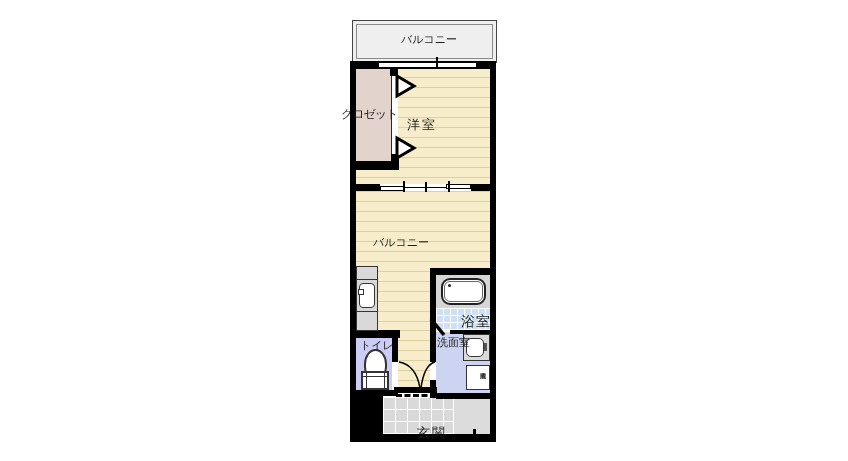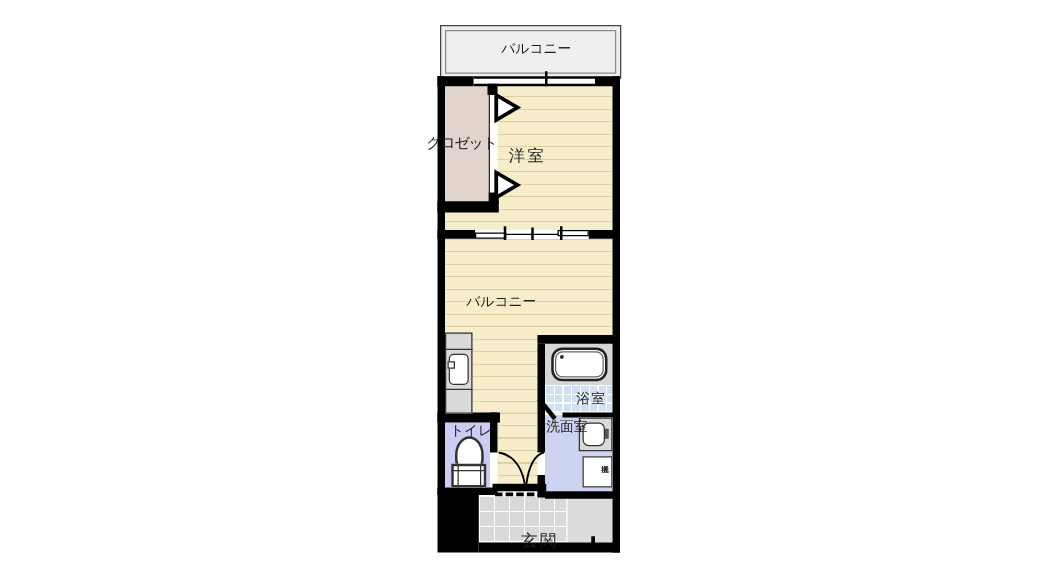--- a/index.html
+++ b/index.html
@@ -112,18 +112,18 @@
     <path d="M397,76 L414,86 L397,96 Z" fill="#ffffff" stroke="#000" stroke-width="3"></path>
     <path d="M397,138 L414,148 L397,158 Z" fill="#ffffff" stroke="#000" stroke-width="3"></path>
     <path d="M399,362 Q416,365 420,388" fill="none" stroke="#000" stroke-width="1.5"></path>
     <path d="M435,362 Q424,365 421,388" fill="none" stroke="#000" stroke-width="1.5"></path>
     <path d="M431,319 L444,335" fill="none" stroke="#000" stroke-width="3.5"></path>
   </svg>
 
   <div class="lbl" style="left:341px;top:108px;font-size:12px;letter-spacing:-1px;">クロゼット</div>
   <div class="lbl" style="left:407px;top:118px;font-size:13px;letter-spacing:2px;">洋室</div>
   <div class="lbl" style="left:373px;top:237px;font-size:11px;">バルコニー</div>
-  <div class="lbl" style="left:461px;top:314px;font-size:11px;letter-spacing:1px;">浴室</div>
+  <div class="lbl" style="left:461px;top:314px;font-size:14px;letter-spacing:1px;">浴室</div>
   <div class="lbl" style="left:437px;top:337px;font-size:11px;">洗面室</div>
   <div class="lbl" style="left:360px;top:340px;font-size:11px;">トイレ</div>
   <div class="lbl" style="left:417px;top:426px;font-size:13px;letter-spacing:2px;">玄関</div>
 
 </div>
 
 </body></html>

